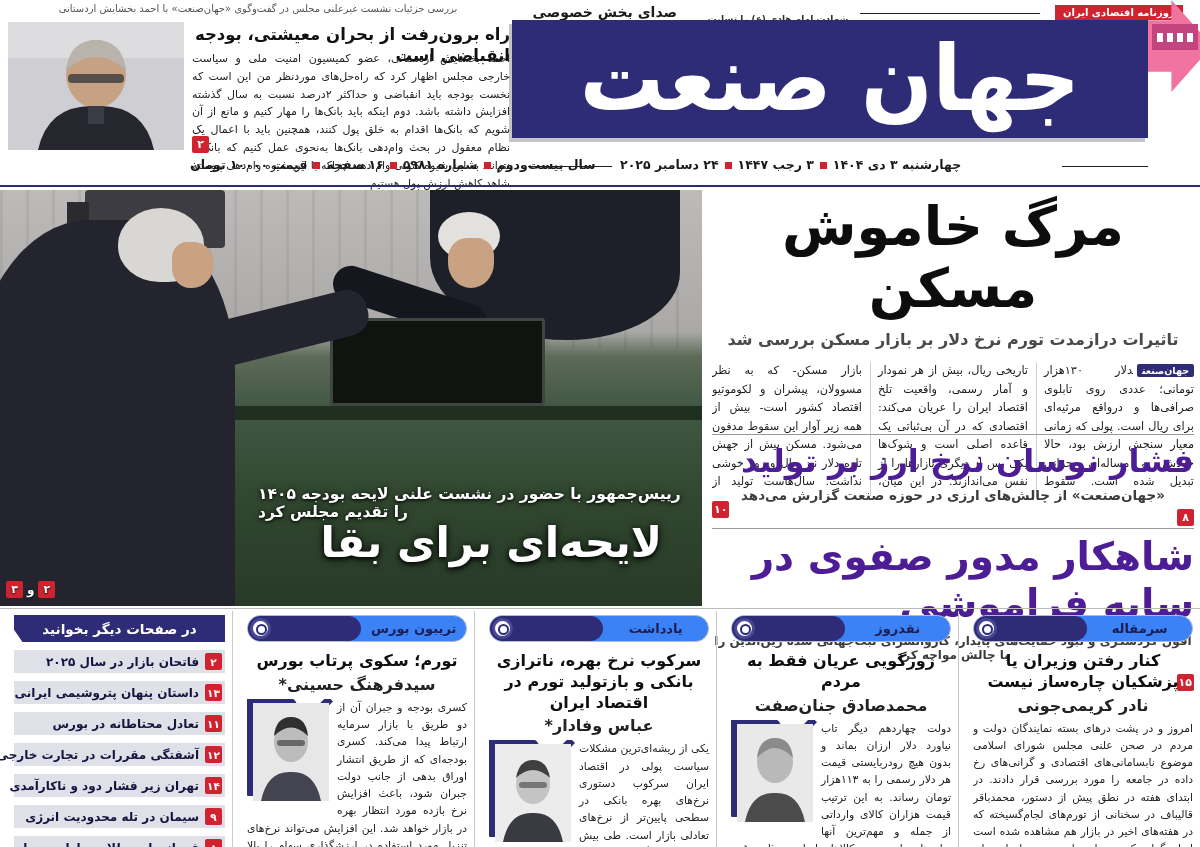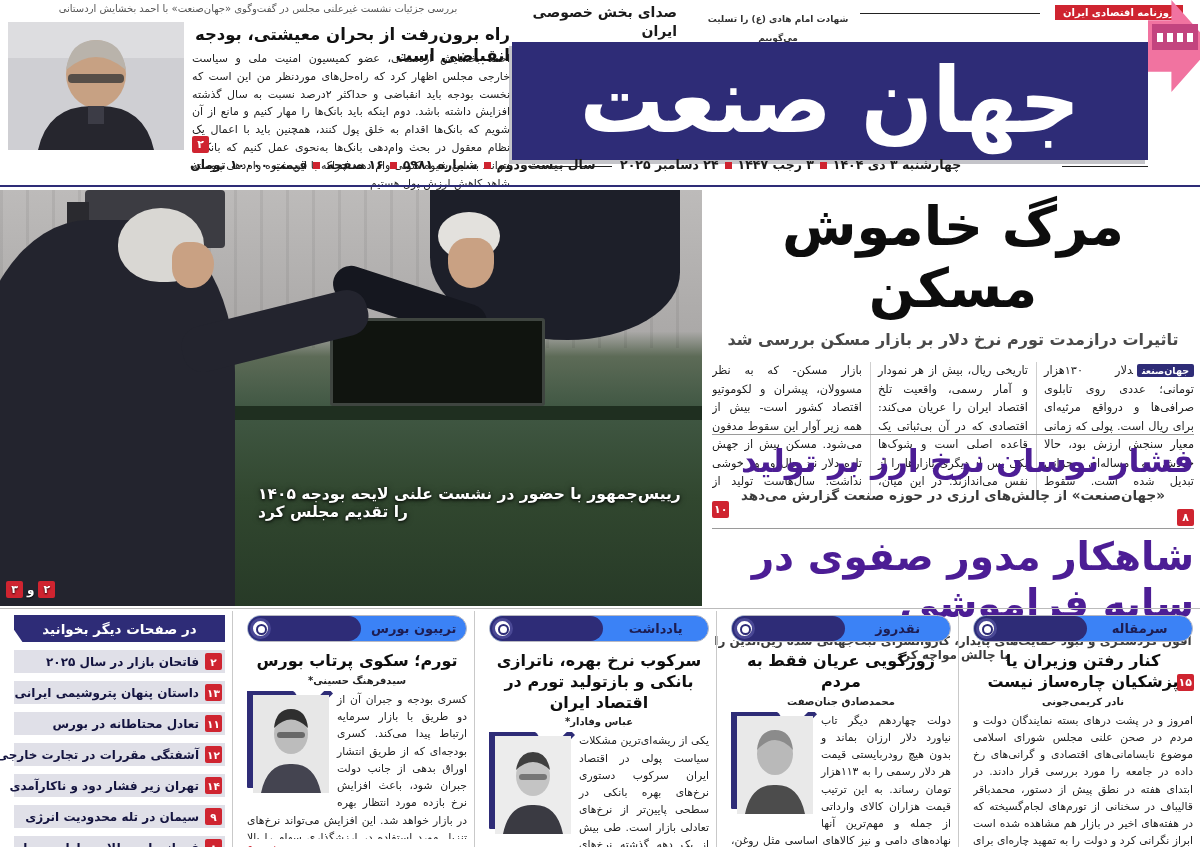--- a/index.html
+++ b/index.html
@@ -90,21 +90,21 @@
     background:#2e2c77; border-radius:14px; }
   .pill-icon { position:absolute; left:2px; top:2px; width:21px; height:21px; border-radius:50%;
     background:#fff; border:3px solid #4a4895; }
   .pill-icon::after { content:""; position:absolute; left:3px; top:3px; width:7px; height:7px;
     border:2px solid #2e2c77; border-radius:50%; }
   .pill-label { position:absolute; right:0; top:0; bottom:0; width:48%;
     display:flex; align-items:center; justify-content:center;
     font-size:13px; font-weight:bold; color:#1d1d52; }
   .col-headline { font-size:16px; font-weight:900; color:#0f0f0f; text-align:center;
     line-height:1.3; margin-top:9px; }
-  .col-author { font-size:10px; font-weight:bold; color:#222; text-align:center; margin-top:3px; }
+  .col-author { font-size:16px; font-weight:bold; color:#222; text-align:center; margin-top:3px; }
   .col-body { font-size:10.8px; color:#222; text-align:justify; line-height:1.6; margin-top:5px; }
   .portrait-wrap { float:left; position:relative; width:82px; height:98px; margin:4px 8px 2px 0; }
   .portrait-frame { position:absolute; left:-5px; top:-5px; width:55px; height:98px;
     background:#2e2c77; border-radius:8px; }
   .portrait-pen { position:absolute; right:-4px; top:-7px; width:14px; height:14px;
     background:#2e2c77; clip-path:polygon(0 60%, 60% 0, 100% 40%, 40% 100%); }
   .portrait { position:absolute; inset:0 0 0 6px; background:#ececec; overflow:hidden; }
   .more-link { font-size:10.5px; font-weight:bold; color:#cf2430; text-align:left; margin-top:4px; }
 
   
@@ -135,21 +135,21 @@
   </div>
 
   <div class="abs corner-logo" style="left:1148px; top:0; width:52px; height:92px;"></div>
   <div class="abs" style="left:1152px; top:24px; width:46px; height:26px; background:#c3447f;">
     <span class="corner-tick" style="left:5px;"></span>
     <span class="corner-tick" style="left:15px;"></span>
     <span class="corner-tick" style="left:25px;"></span>
     <span class="corner-tick" style="left:35px;"></span>
   </div>
 
-  <div class="abs masthead" style="left:512px; top:42px; width:636px; height:118px;">
+  <div class="abs masthead" style="left:512px; top:20px; width:636px; height:118px;">
     <div class="masthead-title">جهان صنعت</div>
   </div>
 
   <div class="abs topline" style="left:8px; top:3px; width:500px; text-align:center;">بررسی جزئیات نشست غیرعلنی مجلس در گفت‌وگوی «جهان‌صنعت» با احمد بخشایش اردستانی</div>
   <div class="abs" style="left:8px; top:22px; width:176px; height:128px; background:#d4d4d6; overflow:hidden;">
     <svg width="176" height="128" viewBox="0 0 176 128">
       <rect width="176" height="128" fill="#cfcfd3"></rect>
       <rect width="176" height="36" fill="#dddde0"></rect>
       <ellipse cx="88" cy="52" rx="30" ry="34" fill="#c7a183"></ellipse>
       <path d="M58 48 q30 -26 60 0 q-4 -30 -30 -30 q-26 0 -30 30" fill="#b9b3ab"></path>
@@ -184,20 +184,21 @@
     <div class="ph-face-right"></div>
     <div class="ph-arm2"></div>
     <div class="ph-screen"></div>
     <div class="ph-ledge"></div>
     <div class="ph-fig-left"></div>
     <div class="ph-hair-left"></div>
     <div class="ph-face-left"></div>
     <div class="ph-arm"></div>
 
     <div class="abs ph-kicker" style="right:14px; top:295px; max-width:430px; text-align:left;">رییس‌جمهور با حضور در نشست علنی لایحه بودجه ۱۴۰۵ را تقدیم مجلس کرد</div>
+    <div class="abs ph-title" style="right:40px; top:328px;">لایحه‌ای برای بقا</div>
     <div class="abs ph-badges" style="left:6px; bottom:8px;">
       <span class="page-badge">۲</span>
       <span>و</span>
       <span class="page-badge">۳</span>
     </div>
   </div>
 
   <div class="abs" style="left:712px; top:196px; width:482px;">
     <div class="lead-h1">مرگ خاموش مسکن</div>
     <div class="lead-sub" style="margin-top:10px;">تاثیرات درازمدت تورم نرخ دلار بر بازار مسکن بررسی شد</div>

